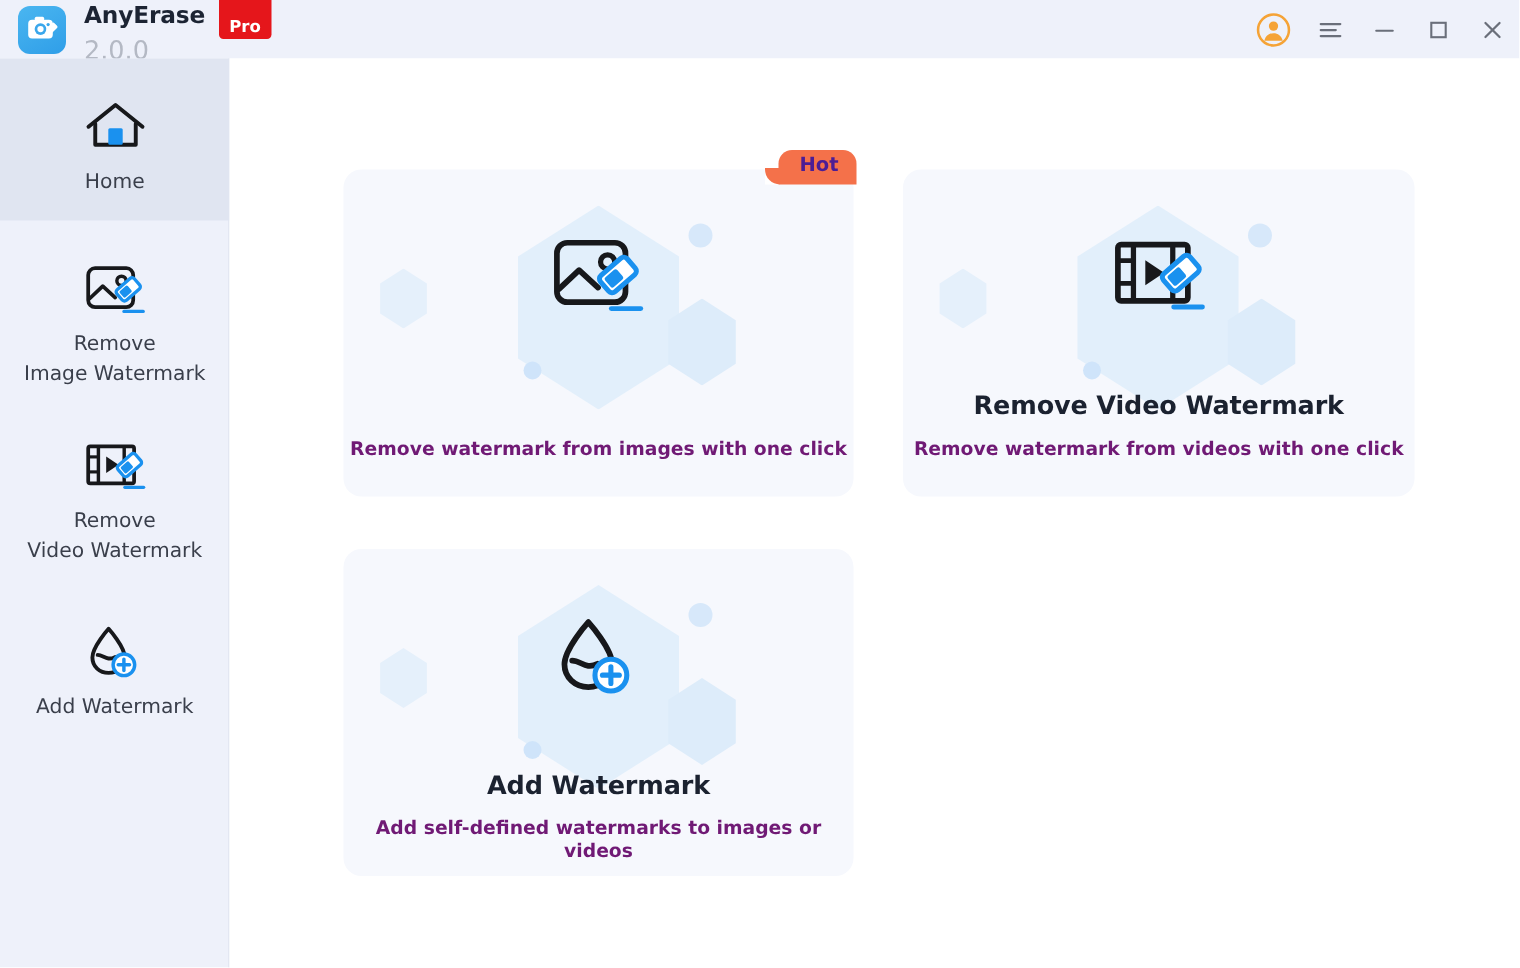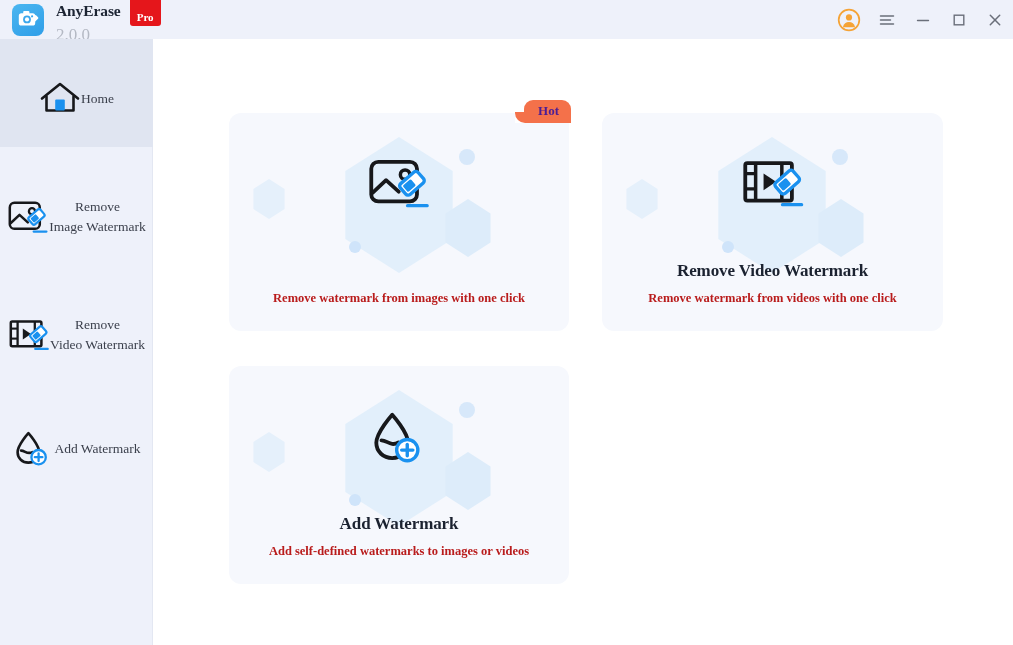--- a/index.html
+++ b/index.html
@@ -3,21 +3,21 @@
 <meta charset="utf-8">
 <style>
   * { box-sizing: border-box; margin: 0; padding: 0; }
   html, body {
     width: 1013px; height: 645px;
     font-family: "DejaVu Sans", "Liberation Sans", sans-serif;
     background: #ffffff;
     overflow: hidden;
   }
 
-  .app { position: relative; width: 975px; height: 645px; background:#fff;font-family:Liberation Serif, serif; }
+  .app { position: relative; width: 975px; height: 645px; background:#fff; }
 
   
   .titlebar {
     position: absolute; left:0; top:0; width:1013px; height:39px;
     background:#eef1fa;
     display:flex; align-items:center;
   }
   .brand { display:flex; align-items:center; padding-left:12px; }
   .logo-box {
     width:32px; height:32px; border-radius:8px;
@@ -49,21 +49,21 @@
   .wc.avatar { width:40px; }
   .wc svg { display:block; }
 
   
   .sidebar {
     position:absolute; left:0; top:39px; width:153px; height:606px;
     background:#eef1fa;
     border-right:1px solid #e3e7f2;
   }
   .side-item {
-    width:153px; display:flex; flex-direction:row;
+    width:153px; display:flex; flex-direction:column;
     align-items:center; justify-content:center;
     cursor:default;
   }
   .side-item .s-icon { height:46px; display:flex; align-items:flex-end; justify-content:center; }
   .side-label {
     margin-top:8px; font-size:13.5px; color:#3a3f4b;
     text-align:center; line-height:1.45; font-weight:normal;
   }
   .side-item.active { background:#e0e5f1; }
 
@@ -105,21 +105,21 @@
     position:absolute; left:0; right:0; top:44px;
     display:flex; align-items:center; justify-content:center;
   }
   .card-title {
     position:absolute; left:0; right:0; top:148px;
     text-align:center; font-size:17px; font-weight:bold; color:#1b2230;
     letter-spacing:-0.1px;
   }
   .card-sub {
     position:absolute; left:0; right:0; top:178px;
-    text-align:center; font-size:12.5px; font-weight:bold; color:#b91c1c;
+    text-align:center; font-size:12.5px; font-weight:bold; color:#701a75;
   }
 
   
   .hot-badge {
     position:absolute; top:-13px; right:-2px;
     background:#f4714a; color:#4c1d95;
     font-size:13px; font-weight:bold;
     padding:3px 12px 4px 14px;
     border-radius:9px 9px 0 0;
     line-height:1.25;

